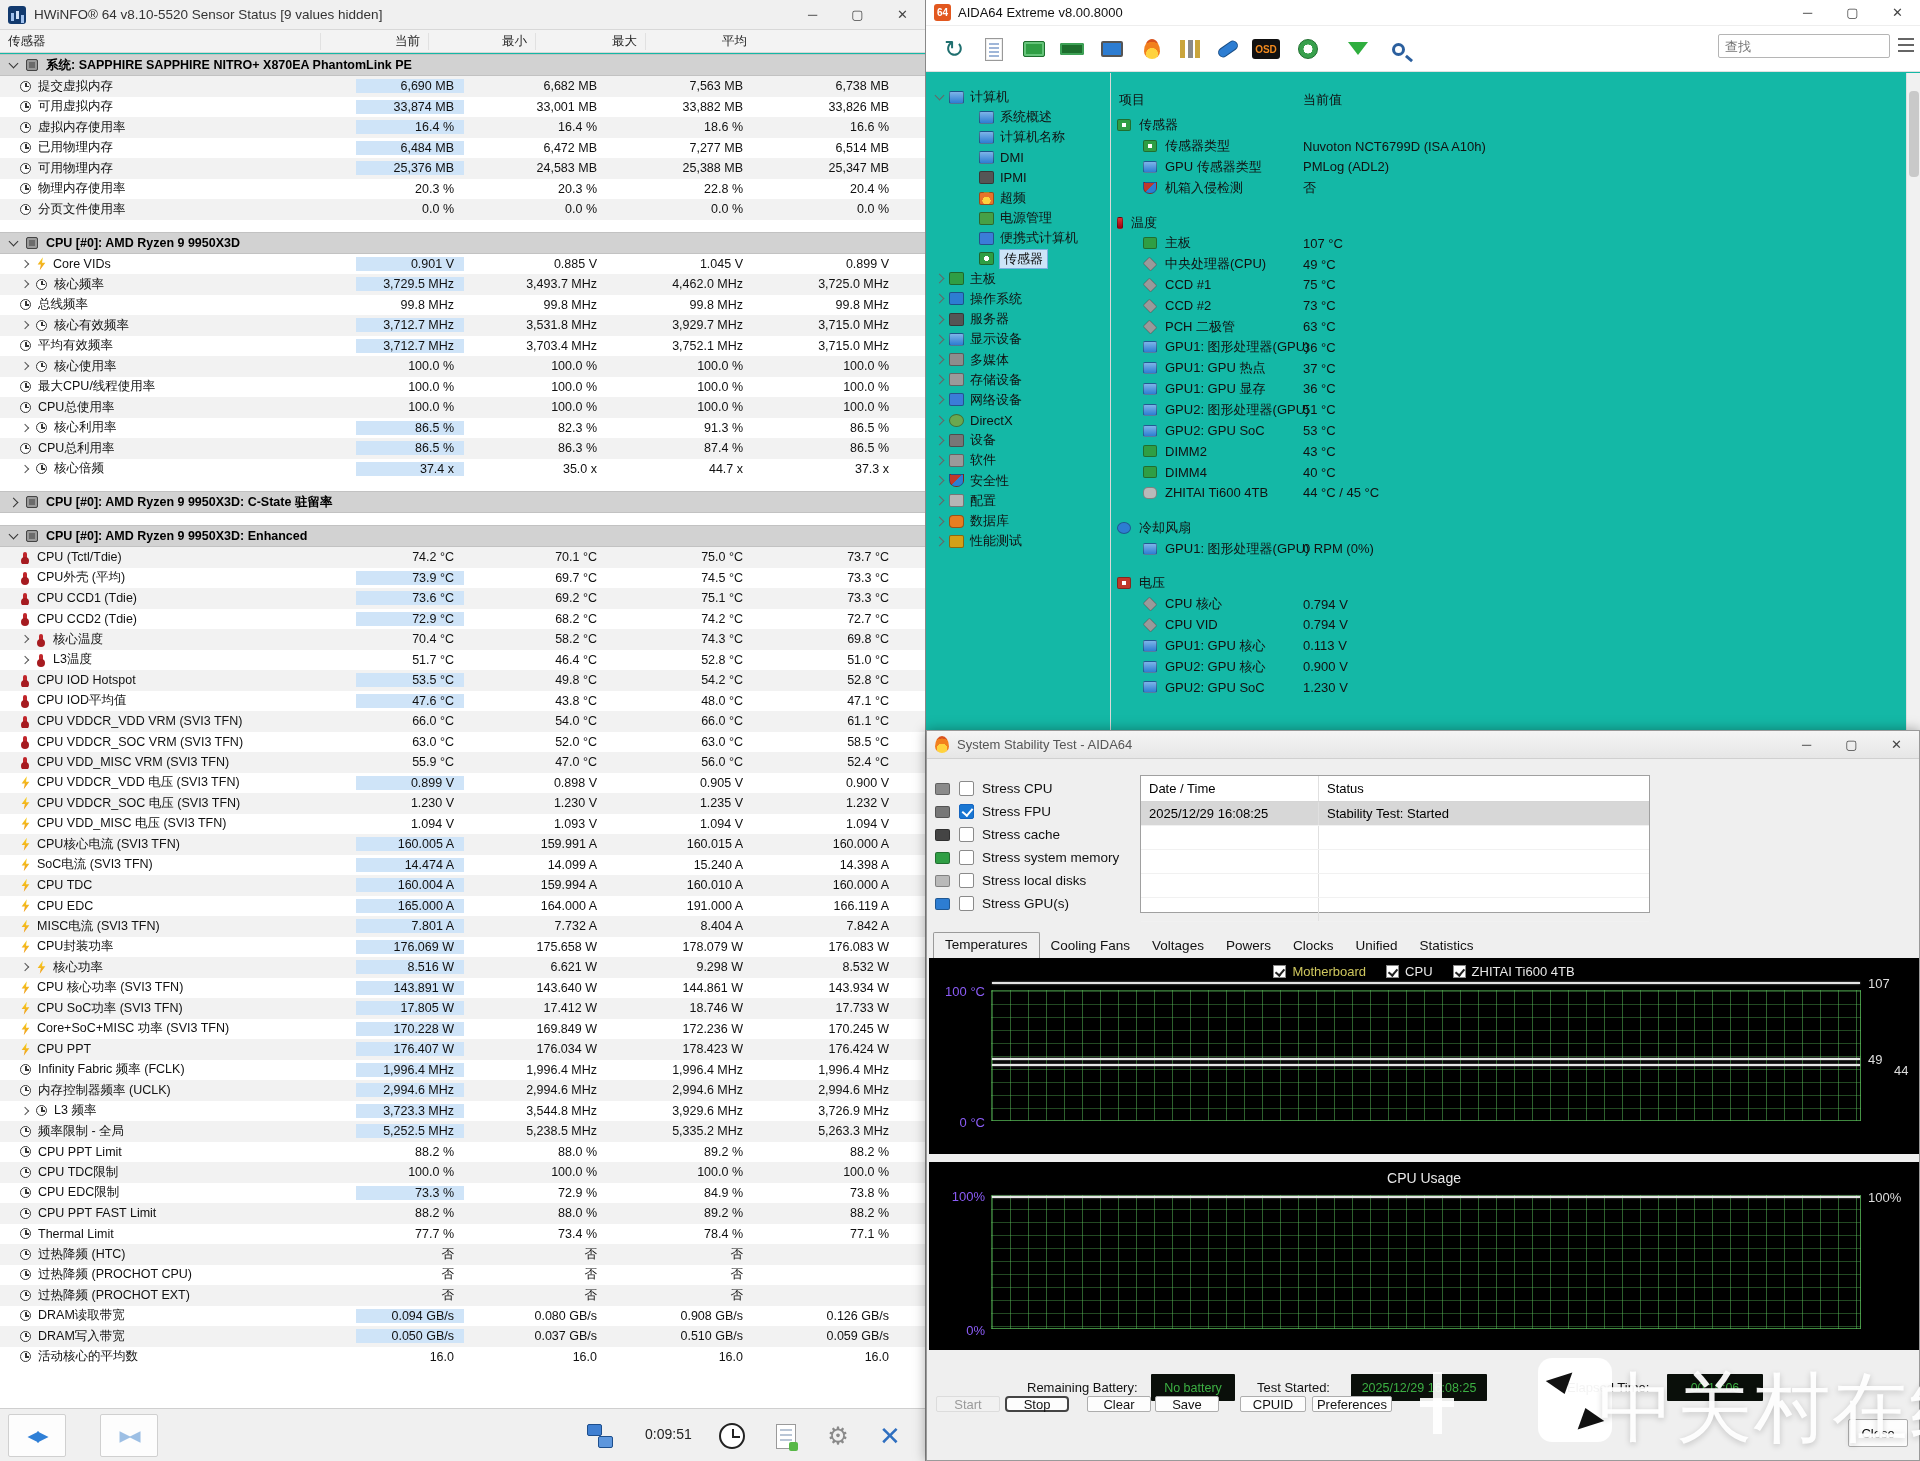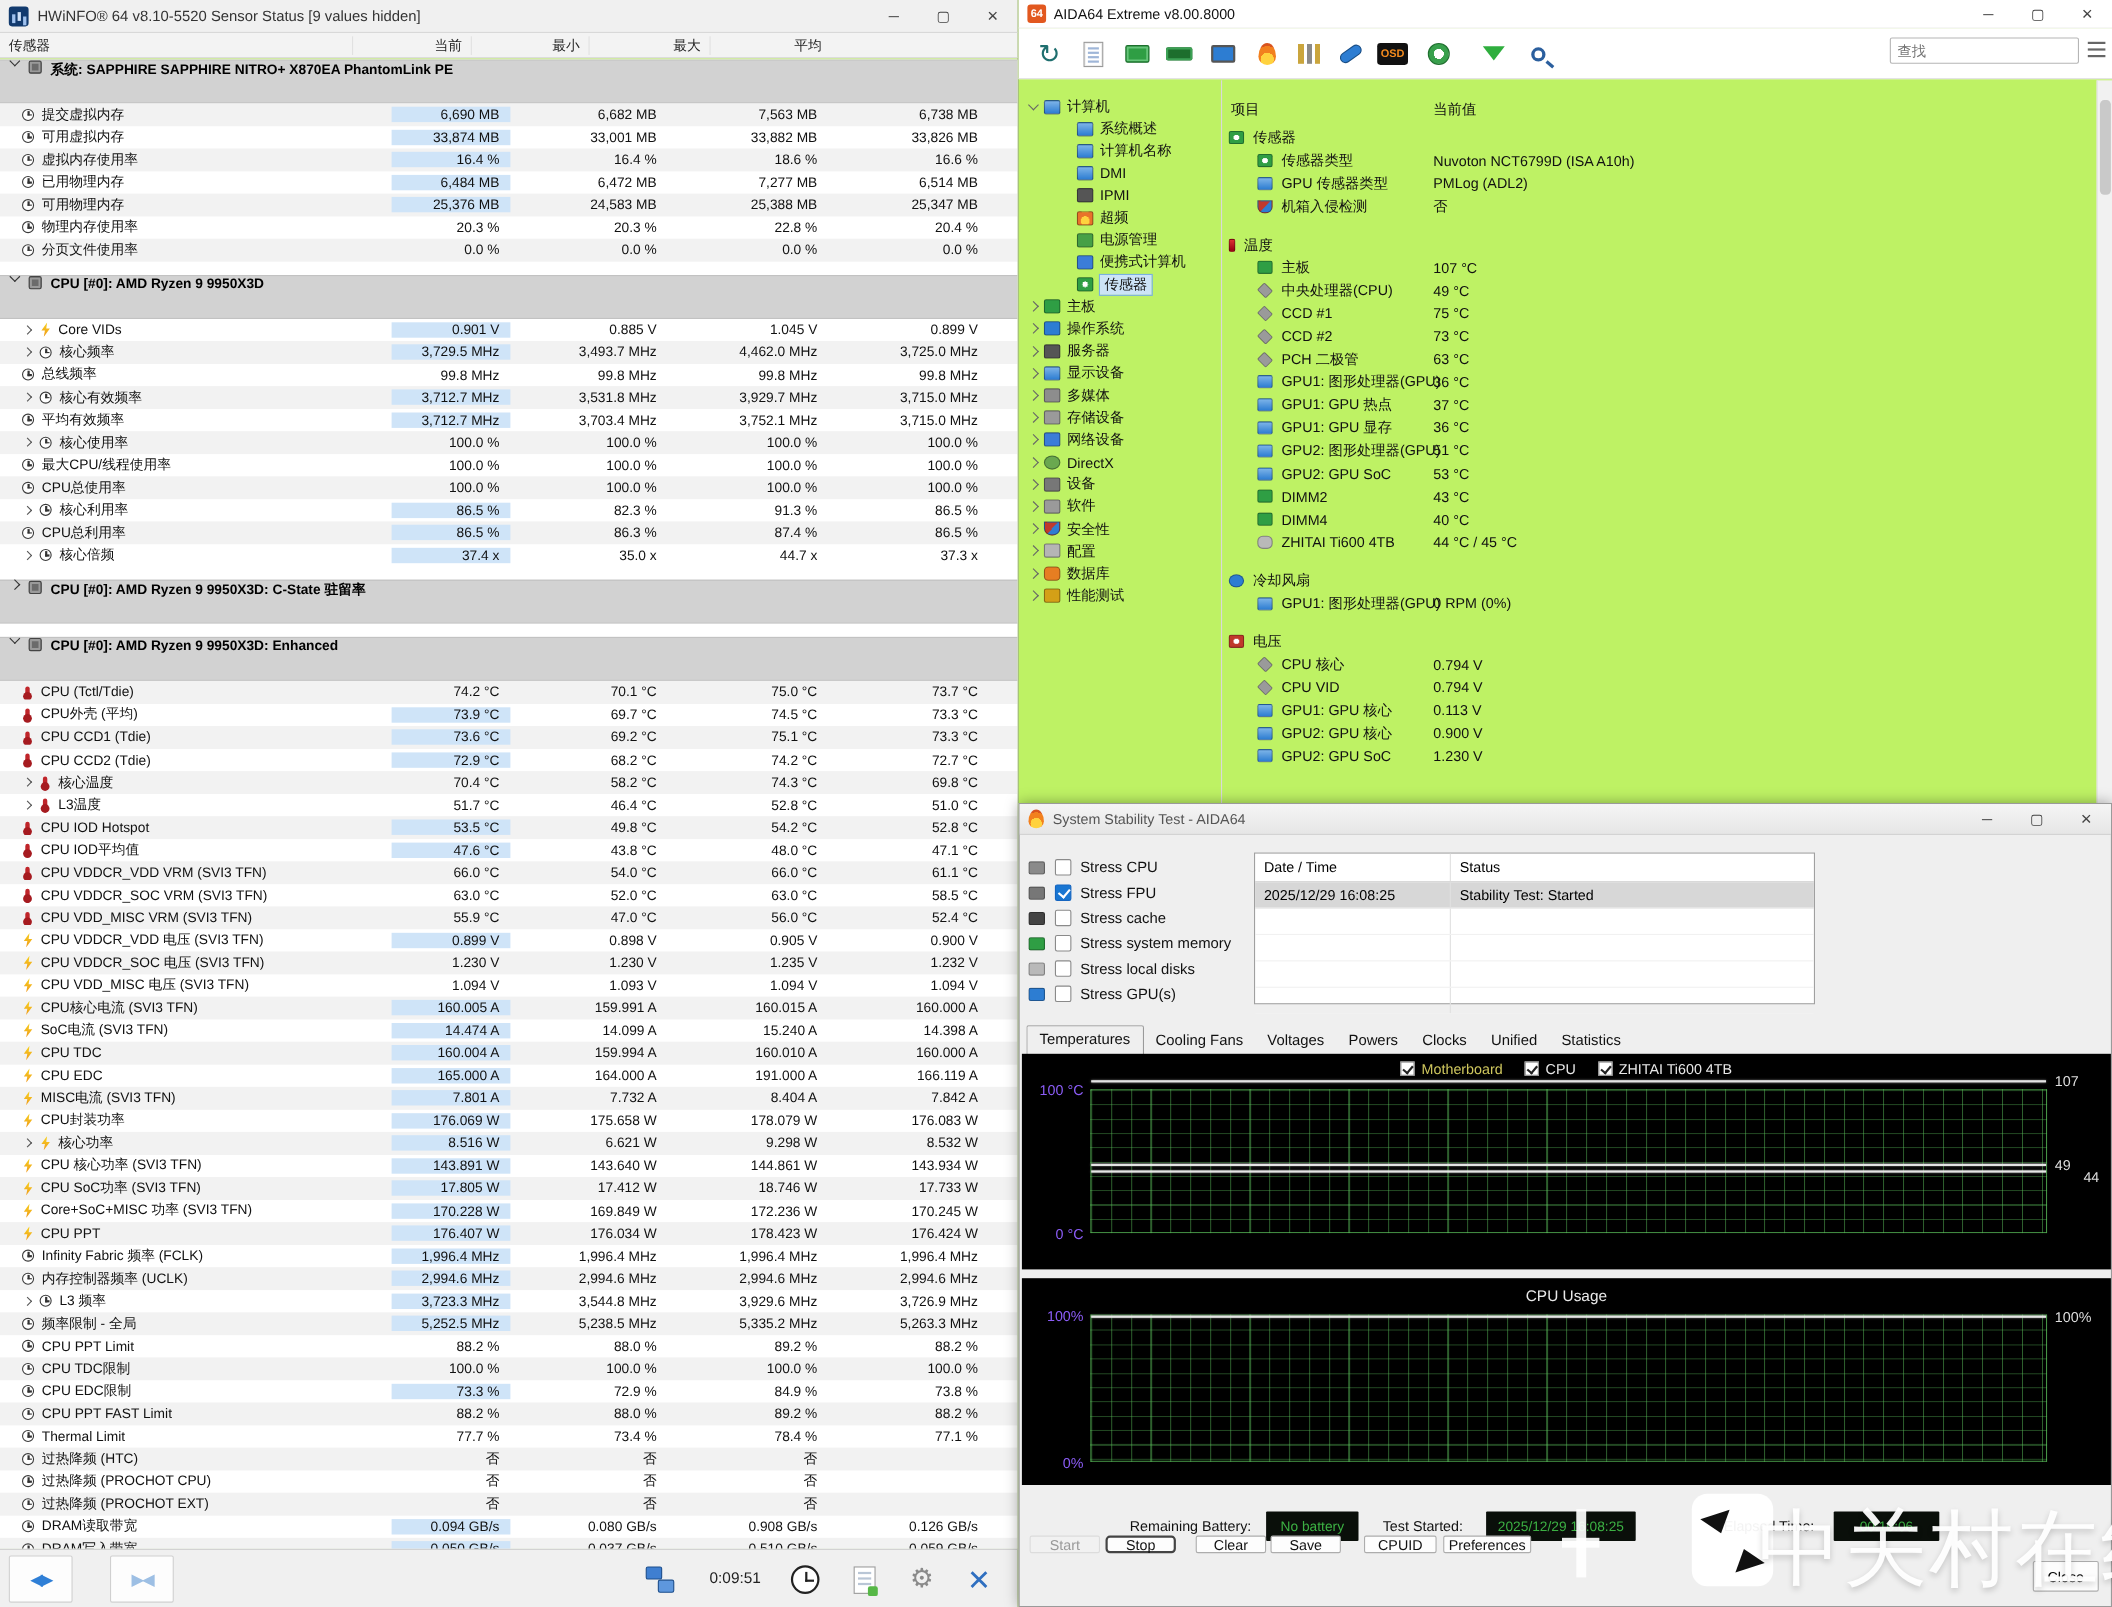--- a/index.html
+++ b/index.html
@@ -1,33 +1,33 @@
 <!DOCTYPE html>
 <html><head>
 <meta charset="utf-8">
 <style>
   html,body{margin:0;padding:0;background:#9aa0a6;}
   body{width:1920px;height:1461px;overflow:hidden;position:relative;
        font-family:"Liberation Sans","DejaVu Sans",sans-serif;-webkit-font-smoothing:antialiased;}
   *{box-sizing:border-box;}
-  .win{position:absolute;background:#bef264;}
+  .win{position:absolute;background:#14b8a6;}
 
   
   #hwinfo{left:0;top:0;width:926px;height:1461px;border-right:1px solid #888;}
   .hw-titlebar{height:30px;background:#f0f0f0;border-bottom:1px solid #d8d8d8;display:flex;align-items:center;}
   .hw-logo{width:18px;height:18px;margin:0 8px 0 8px;background:#123a6e;border-radius:3px;position:relative;}
   .hw-logo:before{content:"";position:absolute;left:3px;bottom:3px;width:3px;height:8px;background:#9fc1ee;box-shadow:5px -2px 0 #cfe0f7,10px 2px 0 #9fc1ee;}
   .hw-title{font-size:13.5px;color:#333;flex:1;white-space:nowrap;overflow:hidden;}
   .winbtns{display:flex;height:100%;}
   .wbtn{width:45px;height:100%;display:flex;align-items:center;justify-content:center;color:#444;font-size:13px;}
   .hw-colhead{height:23px;background:#f3f3f3;border-bottom:1px solid #d6d6d6;display:grid;grid-template-columns:320px 108px 107px 110px 110px 1fr;align-items:center;font-size:12.5px;color:#222;}
   .hw-colhead span{padding:0 8px;border-left:1px solid #e1e1e1;text-align:right;}
   .hw-colhead span:first-child{border-left:none;text-align:left;}
   #hw-rows{position:absolute;top:54px;left:0;right:0;bottom:53px;overflow:hidden;background:#fff;}
-  .hw-sec{height:40px;background:#d2d2d2;border-top:1px solid #c2c2c2;border-bottom:1px solid #c2c2c2;display:flex;font-weight:bold;font-size:12.5px;color:#000;}
+  .hw-sec{height:22px;background:#d2d2d2;border-top:1px solid #c2c2c2;border-bottom:1px solid #c2c2c2;display:flex;align-items:center;font-weight:bold;font-size:12.5px;color:#000;}
   .hw-gap{height:12px;background:#fff;}
   .hw-row{height:20.5px;display:grid;grid-template-columns:320px 108px 107px 110px 110px 1fr;align-items:center;font-size:12.5px;color:#111;background:#fff;gap:36px;}
   .hw-row.alt{background:#f2f2f2;}
   .hw-lab{display:flex;align-items:center;padding-left:20px;white-space:nowrap;overflow:hidden;}
   .hw-val{text-align:right;padding-right:10px;white-space:nowrap;}
   .hw-val.hl{background:#cfe4f8;}
   .ic{display:inline-block;vertical-align:middle;flex:none;}
   .chev-sp{width:0px;}
   .ic-chev{width:6px;height:6px;border-right:1.6px solid #555;border-bottom:1.6px solid #555;transform:rotate(-45deg);margin:0 8px 0 2px;}
   .sec-caret{width:7px;height:7px;border-right:1.7px solid #333;border-bottom:1.7px solid #333;transform:rotate(-45deg);margin:0 9px 0 10px;}

